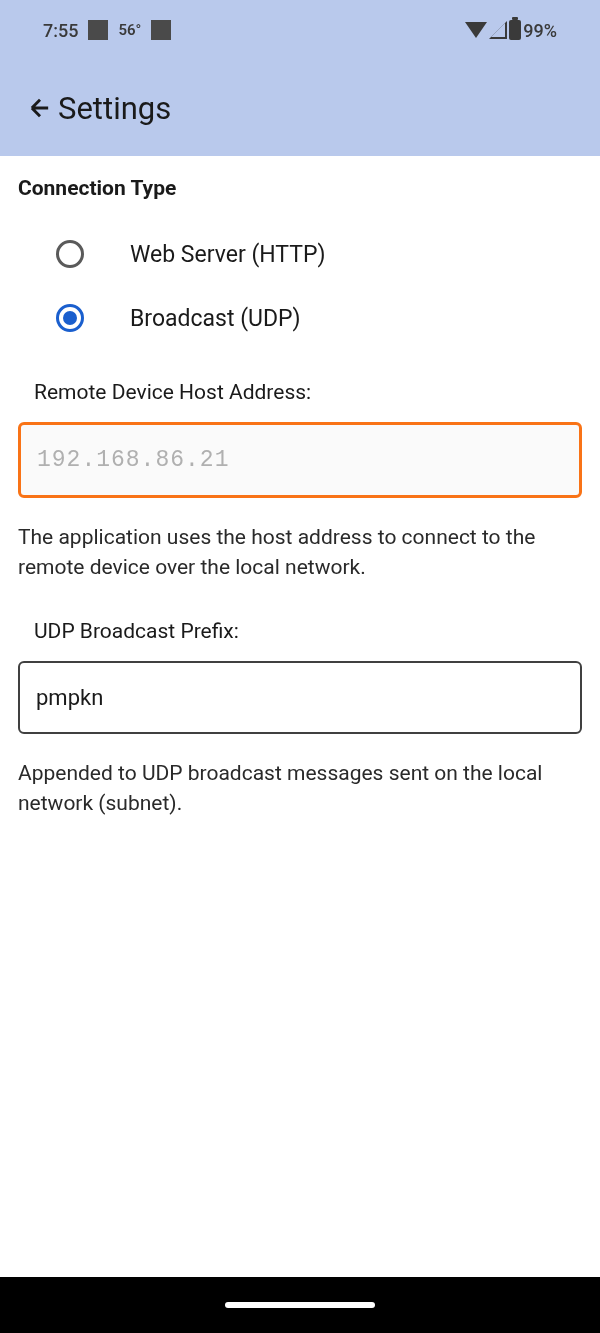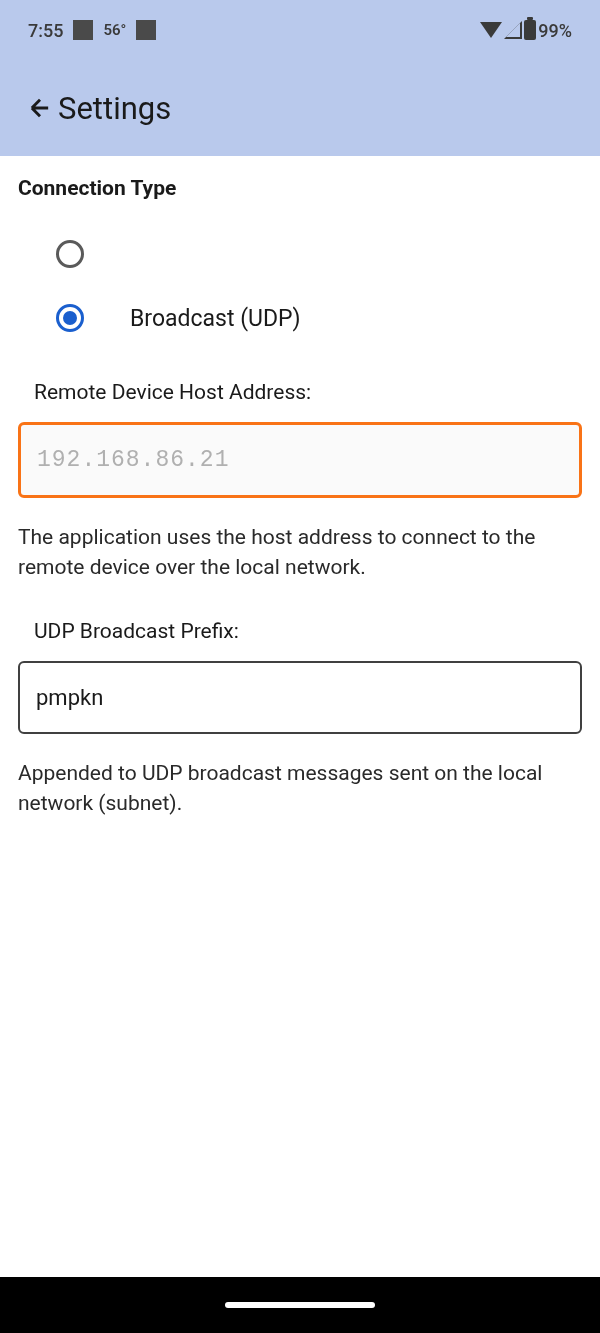--- a/index.html
+++ b/index.html
@@ -14,21 +14,21 @@
       background: #ffffff;
       position: relative;
       overflow: hidden;
     }
     .status-bar {
       height: 60px;
       background: #b9c9ec;
       display: flex;
       align-items: center;
       justify-content: space-between;
-      padding: 0 28px;
+      padding: 0 43px;
       font-size: 18px;
       color: #3a3a3a;
       font-weight: 500;
     }
     .status-left {
       display: flex;
       align-items: center;
       gap: 10px;
     }
     .status-right {
@@ -242,20 +242,21 @@
 </div>
 
 <div class="content">
   <div class="section-label">Connection Type</div>
   
   <div class="radio-group">
     <div class="radio-row">
       <div class="radio-outer">
         
       </div>
+      <span class="radio-label">Web Server (HTTP)</span>
     </div>
     <div class="radio-row">
       <div class="radio-outer selected">
         <div class="radio-inner"></div>
       </div>
       <span class="radio-label">Broadcast (UDP)</span>
     </div>
   </div>
 
   <div class="field-label">Remote Device Host Address:</div>

